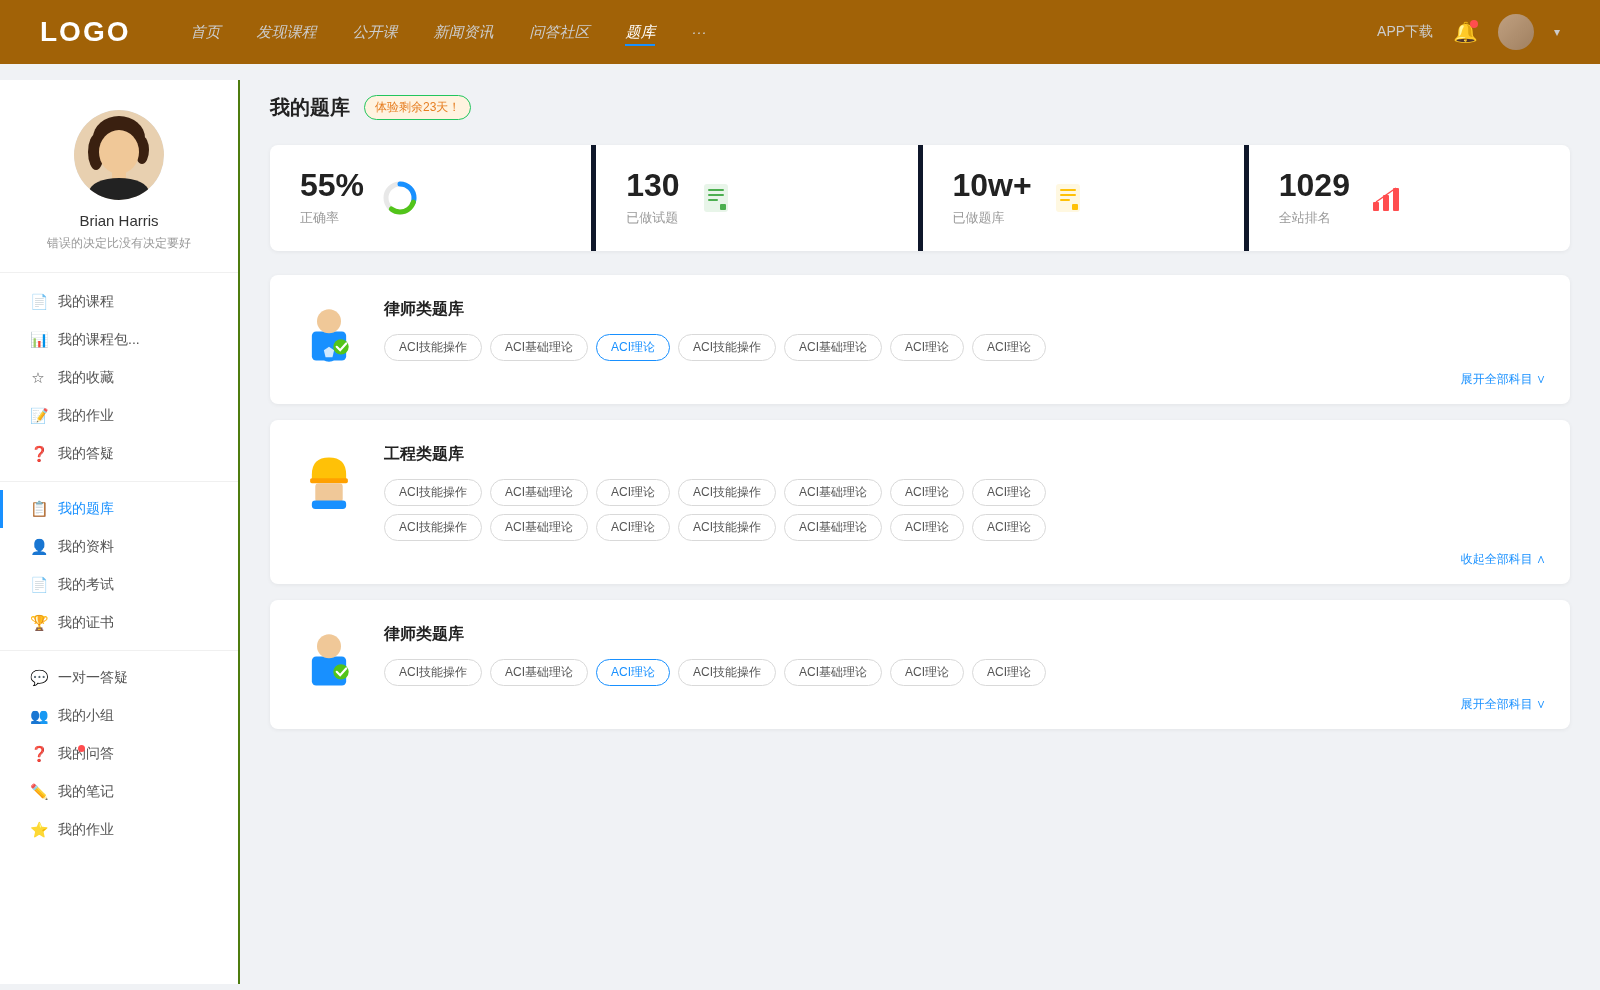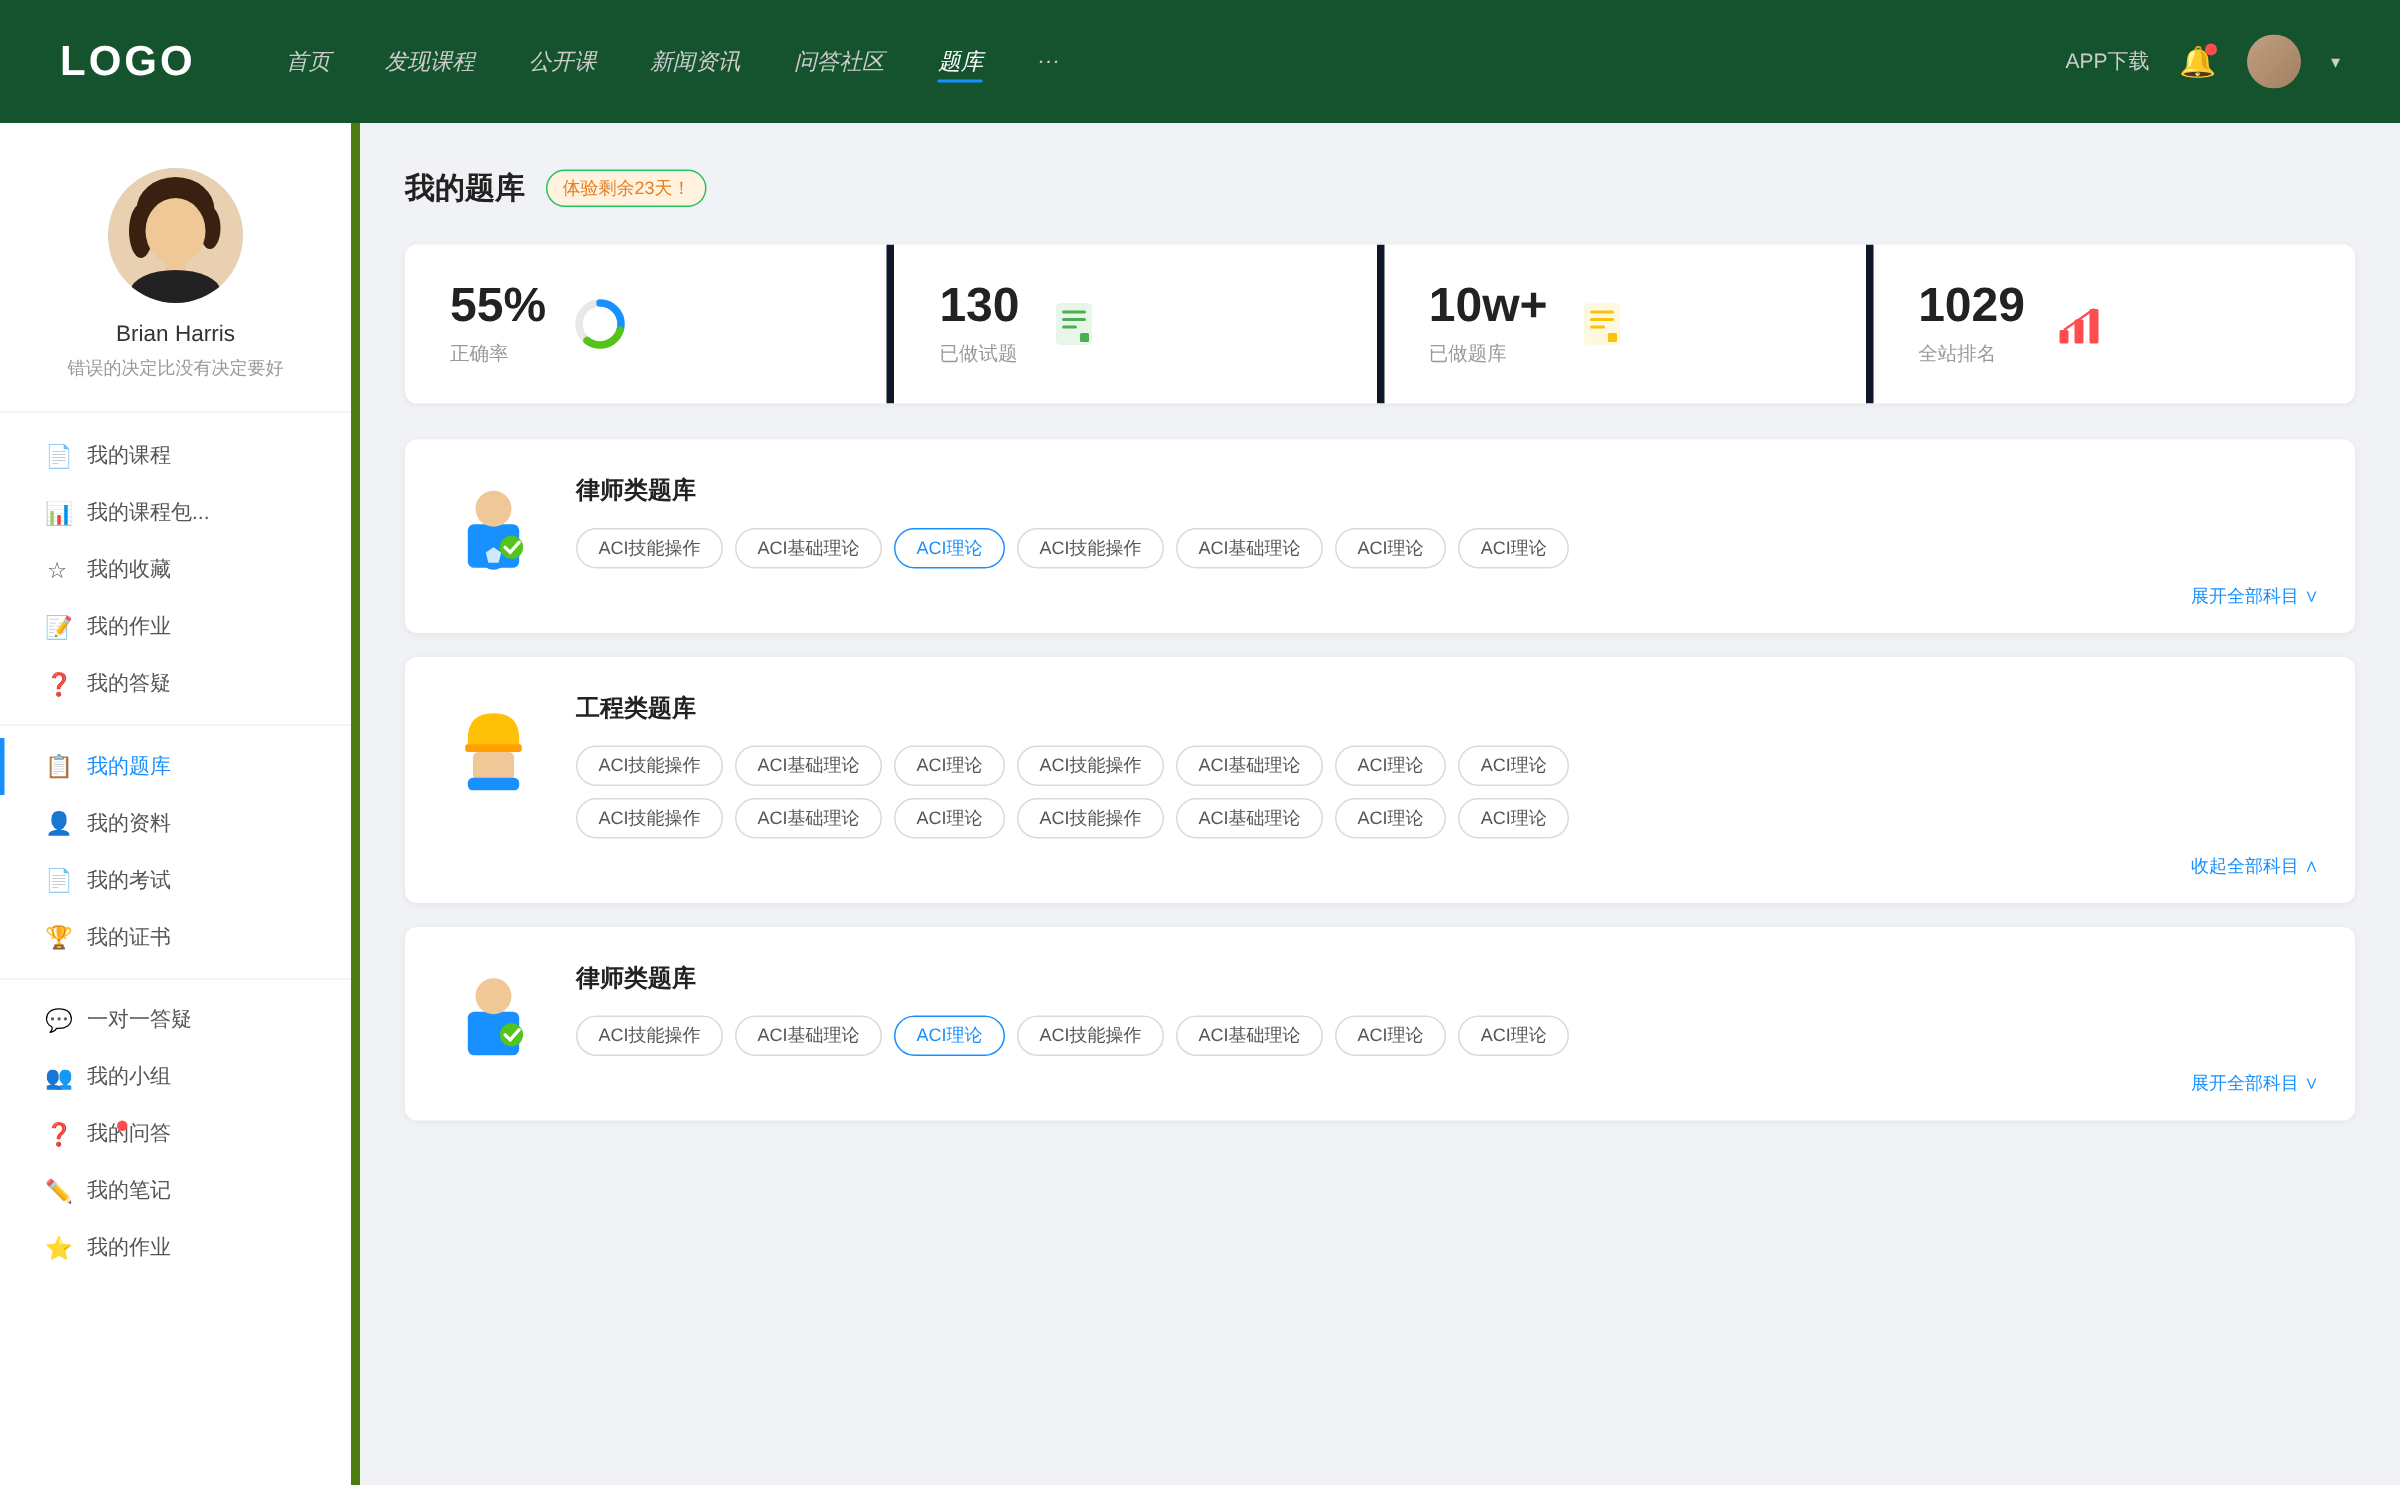--- a/index.html
+++ b/index.html
@@ -1,21 +1,21 @@
 <!DOCTYPE html>
 <html><head>
   <meta charset="utf-8">
   <style>
     * { box-sizing: border-box; margin: 0; padding: 0; }
     body { font-family: "PingFang SC", "Microsoft YaHei", sans-serif; background: #f0f2f5; color: #333; }
 
     
     .top-nav {
-      background: #14532d;
-      height: 82px;
+      background: #a16207;
+      height: 64px;
       display: flex;
       align-items: center;
       padding: 0 40px;
       position: sticky;
       top: 0;
       z-index: 100;
     }
     .nav-logo {
       color: #fff;
       font-size: 28px;
@@ -87,21 +87,22 @@
       display: flex;
       min-height: calc(100vh - 70px);
     }
 
     
     .sidebar {
       width: 240px;
       background: #fff;
       padding: 30px 0;
       flex-shrink: 0;
-      border-right: 6px solid #4d7c0f;
+      border-right: 2px solid #4d7c0f;
+      margin-top: 16px;
     }
     .sidebar-profile {
       display: flex;
       flex-direction: column;
       align-items: center;
       padding-bottom: 20px;
       border-bottom: 1px solid #f0f0f0;
     }
     .profile-avatar {
       width: 90px; height: 90px;

